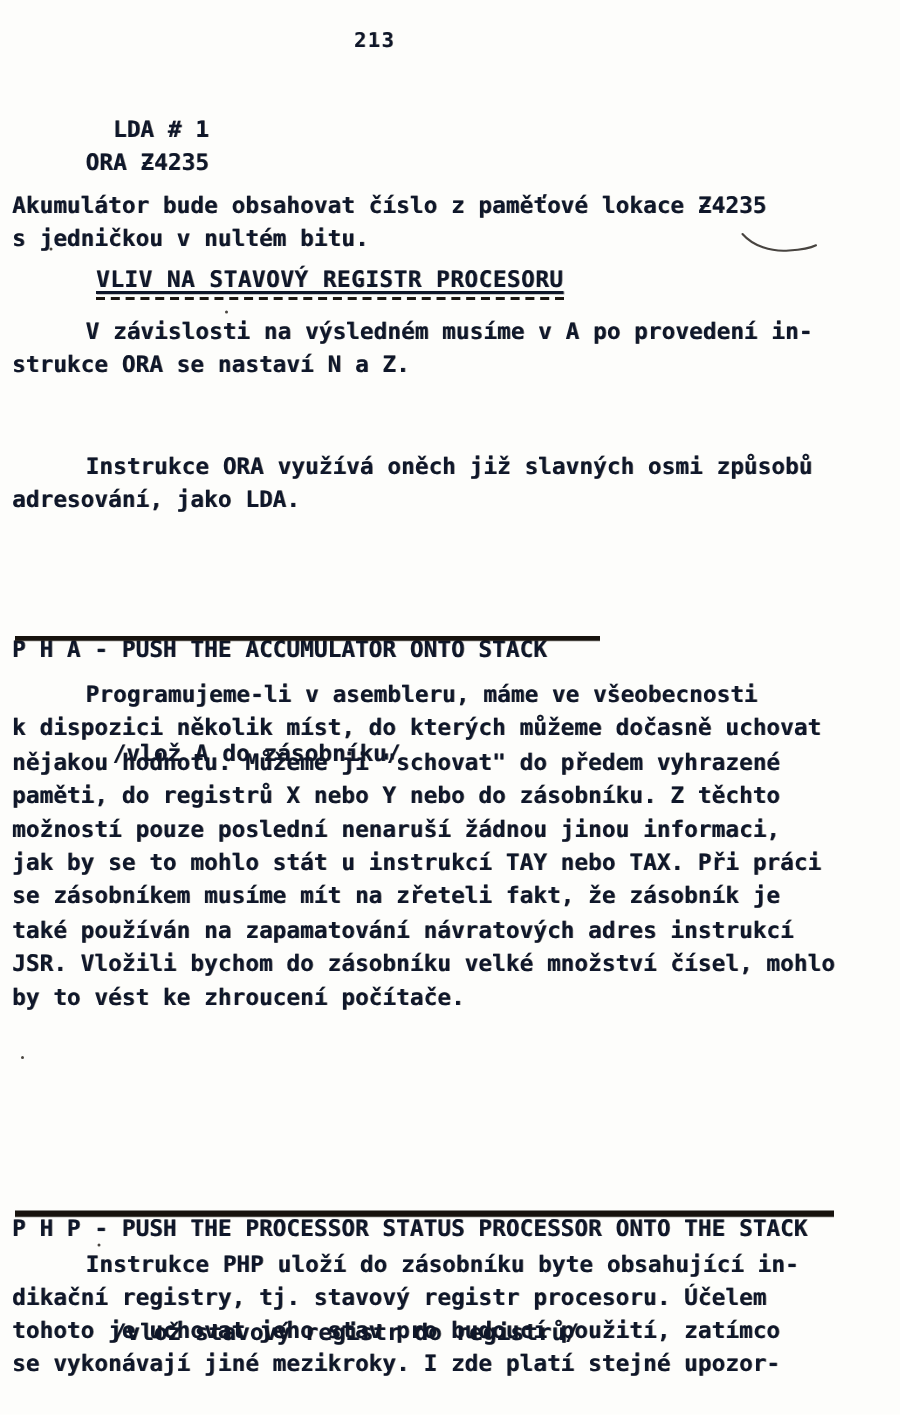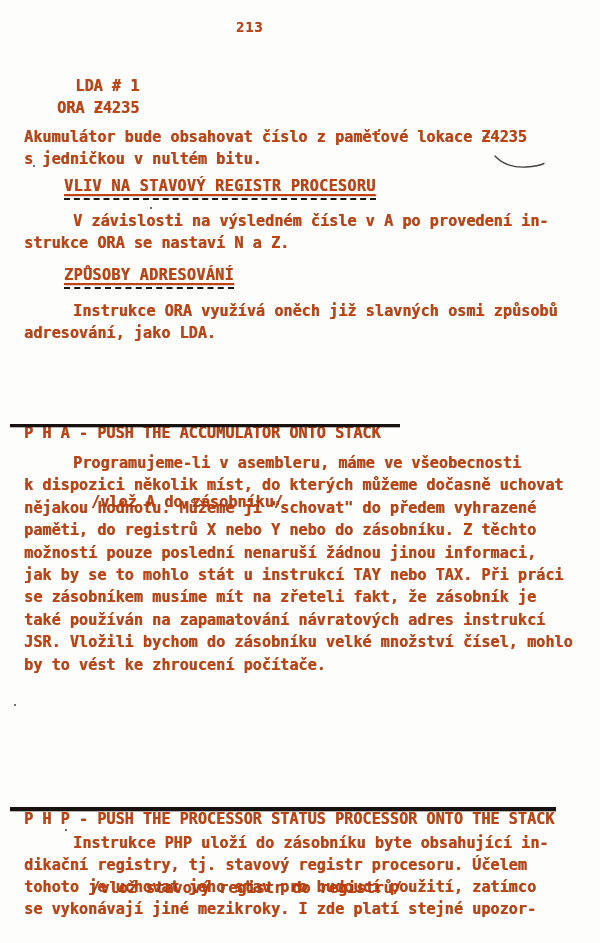--- a/index.html
+++ b/index.html
@@ -7,25 +7,25 @@
 
   .page {
     position: relative;
     width: 600px;
     height: 943px;
     background: #fdfdfb;
     overflow: hidden;
     font-family: "DejaVu Sans Mono", "Liberation Mono", monospace;
     font-weight: 700;
     font-size: 15.2px;
-    color: #c2410c;
+    color: #0f172a;
     text-shadow: 0.5px 0.3px 0 rgba(28, 23, 18, 0.55);
   }
 
-  .abs { position: absolute; left: 24px; }
+  .abs { position: absolute; left: 8px; }
 
   .lines {
     white-space: pre;
     line-height: 22px;
   }
   .lines.lh225 { line-height: 22.5px; }
   .lines.lh224 { line-height: 22.4px; }
 
   .ind { text-indent: 49px; }
 
@@ -89,26 +89,23 @@
   <div class="abs code-block" style="top:75px">LDA # 1
 ORA Ƶ4235</div>
 
   <div class="abs lines" style="top:126px">Akumulátor bude obsahovat číslo z paměťové lokace Ƶ4235
 s jedničkou v nultém bitu.</div>
 
   <div class="abs sec-heading" style="top:177px">
     <span class="ul">VLIV NA STAVOVÝ REGISTR PROCESORU</span>
   </div>
 
-  <div class="abs lines ind" style="top:210px">V závislosti na výsledném čísle v A po provedení in-
+  <div class="abs lines ind" style="top:210px">V závislosti na výsledném musíme v A po provedení in-
 strukce ORA se nastaví N a Z.</div>
 
-  <div class="abs sec-heading" style="top:266px">
-    <span class="ul">ZPŮSOBY ADRESOVÁNÍ</span>
-  </div>
 
   <div class="abs lines ind" style="top:300px">Instrukce ORA využívá oněch již slavných osmi způsobů
 adresování, jako LDA.</div>
 
   <div class="abs inst-head" style="top:376px">
     <div>P H A - PUSH THE ACCUMULATOR ONTO STACK</div>
     <div class="sub">/vlož A do zásobníku/</div>
   </div>
 
   <div class="rule" style="left:10px; top:424px; width:390px"></div>

